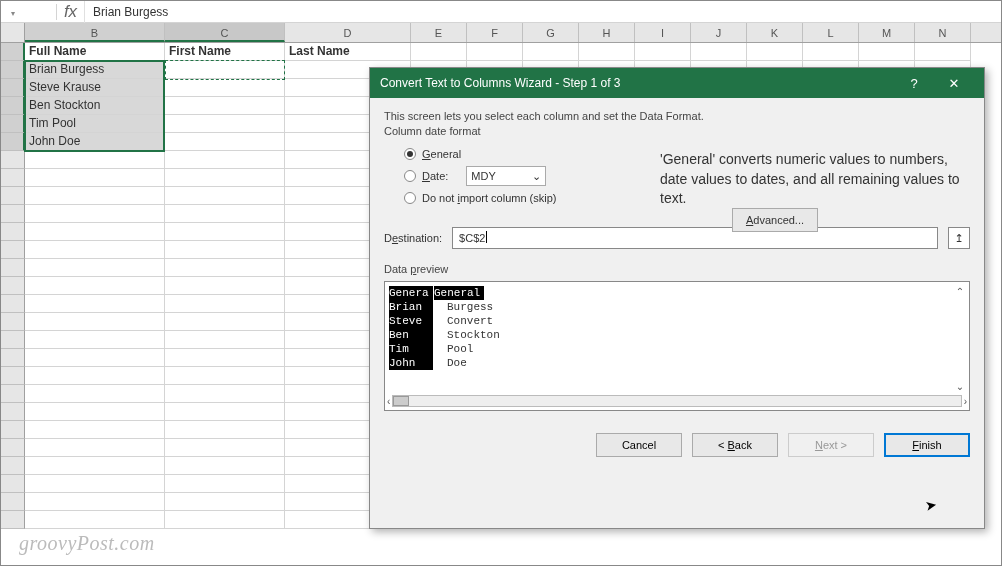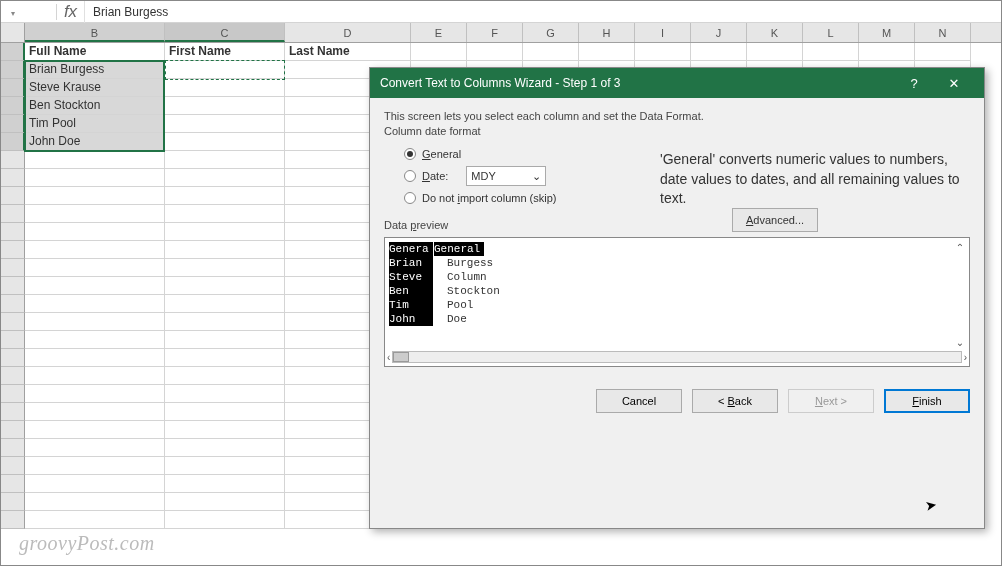--- a/index.html
+++ b/index.html
@@ -571,27 +571,35 @@
           </div>
       </div>
       <div class="radio-row">
         <span class="radio"></span>
         <span class="radio-label">Do not <span class="underline">i</span>mport column (skip)</span>
       </div>
     </div>
     <div class="general-desc">'General' converts numeric values to numbers, date values to dates, and all remaining values to text.</div>
     <div class="adv-btn"><span class="underline">A</span>dvanced...</div>
 
+    <div class="dest-row">
+      <span>D<span class="underline">e</span>stination:</span>
+      <div class="dest-input">
+          <span>$C$2</span>
+          <span class="dest-input-caret"></span>
+        </div>
+      <div class="range-btn">↥</div>
+    </div>
 
     <div class="preview-label">Data <span class="underline">p</span>review</div>
     <div class="preview-box">
       <div class="preview-content" id="preview-content">
           <div><span class="phead col1">Genera</span><span class="phead col2h">General</span></div>
           <div><span class="col1">Brian </span><span class="col2">Burgess</span></div>
-          <div><span class="col1">Steve </span><span class="col2">Column</span></div>
+          <div><span class="col1">Steve </span><span class="col2">Convert</span></div>
           <div><span class="col1">Ben   </span><span class="col2">Stockton</span></div>
           <div><span class="col1">Tim   </span><span class="col2">Pool</span></div>
           <div><span class="col1">John  </span><span class="col2">Doe</span></div>
         </div>
       <div class="preview-vscroll">
           <span>⌃</span>
           <span>⌄</span>
         </div>
       <div class="preview-hscroll">
         <span>‹</span>

